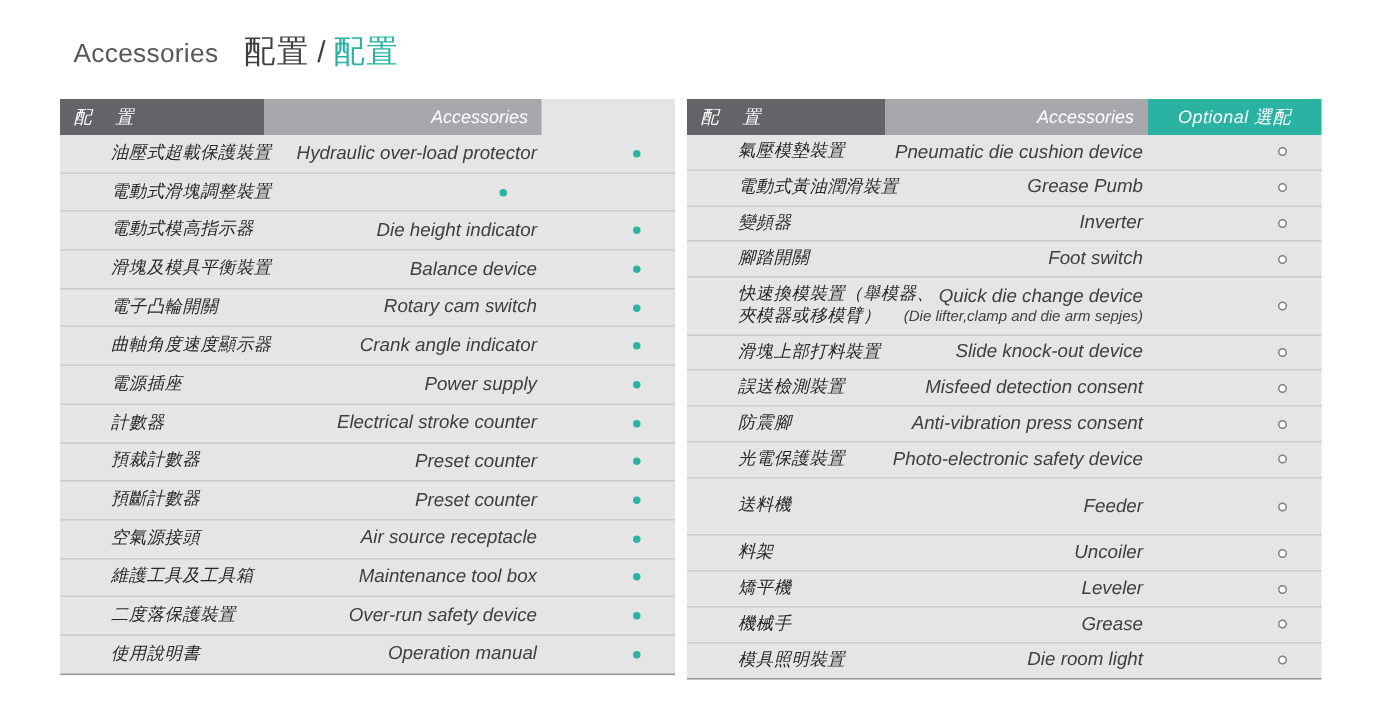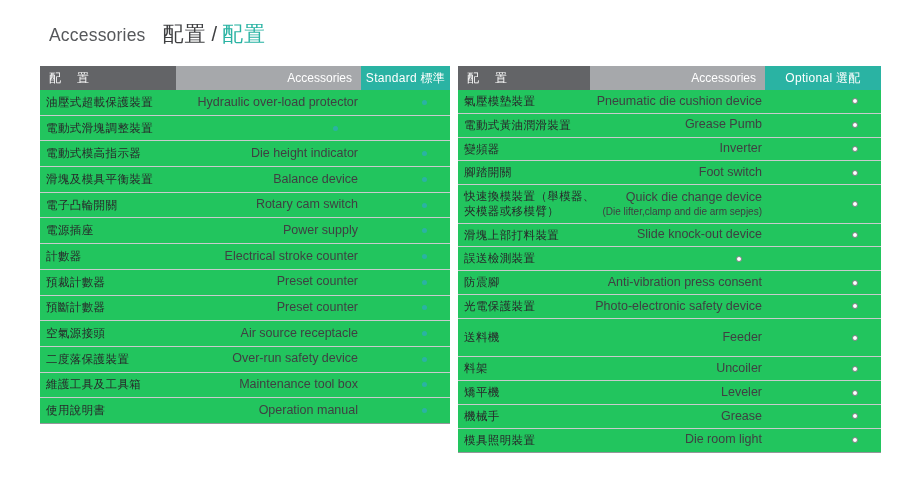--- a/index.html
+++ b/index.html
@@ -9,21 +9,21 @@
 
   
   .page-title { position:absolute; left:49px; top:20px; display:flex; align-items:baseline; }
   .title-en { font-size:17.5px; color:#56585b; letter-spacing:0.2px; }
   .title-cn { font-size:21px; color:#3e3f41; margin-left:17px; letter-spacing:1px; }
   .title-sep { font-size:20px; color:#3e3f41; margin:0 5px; }
   .title-cn2 { font-size:21px; color:var(--teal,#2ab3a3); letter-spacing:1px; }
 
   
   .tables { position:absolute; left:40px; top:66px; display:flex; gap:8px; align-items:flex-start; }
-  .acc-table { background:#22c55e; }
+  .acc-table { background:#e5e5e5;font-style:italic; }
   .t0 { width:410px; }
   .t1 { width:423px; }
 
   .thead { display:grid; height:24px; }
   .t0 .thead, .t0 .trow { grid-template-columns:136px 185px 89px; }
   .t1 .thead, .t1 .trow { grid-template-columns:132px 175px 116px; }
 
   .hcell { display:flex; align-items:center; color:#fff; font-size:12px; }
   .h-cn  { background:var(--header-dark,#636467); padding-left:9px; letter-spacing:2px; }
   .h-en  { background:var(--header-light,#a6a8ab); justify-content:flex-end; padding-right:9px; }
@@ -33,21 +33,21 @@
   .t0 .trow { height:25.7px; }
   .t1 .trow { height:23.8px; }
   .t1 .trow.tall { height:38.5px; }
   .trow:last-child { border-bottom:1.5px solid #94969a; }
 
   .cell { display:flex; flex-direction:column; justify-content:center; }
   .cn-cell { align-items:flex-start; padding-left:6px; }
   .en-cell { align-items:flex-end; padding-right:3px; }
   .status-cell { flex-direction:row; align-items:center; justify-content:flex-end; padding-right:23px; }
 
-  .cn-line { font-size:11.5px; color:#28272a; letter-spacing:0.4px; line-height:1.3; white-space:nowrap; }
+  .cn-line { font-size:11.5px; color:#28272a; letter-spacing:0.4px; line-height:1.3; white-space:nowrap;margin-left:28px; }
   .en-line { font-size:12.5px; color:#3f4042; line-height:1.25; white-space:nowrap; }
   .en-sub  { font-size:10px; }
 
   .marker { display:inline-block; border-radius:50%; }
   .marker-filled { width:5px; height:5px; background:var(--teal,#2ab3a3); }
   .marker-open { width:6px; height:6px; border:1.2px solid #7f8184; background:#fff; }
 </style>
 </head>
 <body>
 
@@ -59,21 +59,20 @@
     <span class="title-sep">/</span>
     <span class="title-cn2">配置</span>
   </div>
 
   <div class="tables">
 
     <div class="acc-table t0">
       <div class="thead">
         <div class="hcell h-cn">配　置</div>
         <div class="hcell h-en">Accessories</div>
-        <div class="hcell h-status">Standard 標準</div>
       </div>
       <div class="tbody">
           <div class="trow">
             <div class="cell cn-cell">
               <div class="cn-line">油壓式超載保護裝置</div>
             </div>
             <div class="cell en-cell">
               <div class="en-line">Hydraulic over-load protector</div>
             </div>
             <div class="cell status-cell">
@@ -116,20 +115,31 @@
             </div>
             <div class="cell en-cell">
               <div class="en-line">Rotary cam switch</div>
             </div>
             <div class="cell status-cell">
               <span class="marker marker-filled"></span>
             </div>
           </div>
           <div class="trow">
             <div class="cell cn-cell">
+              <div class="cn-line">曲軸角度速度顯示器</div>
+            </div>
+            <div class="cell en-cell">
+              <div class="en-line">Crank angle indicator</div>
+            </div>
+            <div class="cell status-cell">
+              <span class="marker marker-filled"></span>
+            </div>
+          </div>
+          <div class="trow">
+            <div class="cell cn-cell">
               <div class="cn-line">電源插座</div>
             </div>
             <div class="cell en-cell">
               <div class="en-line">Power supply</div>
             </div>
             <div class="cell status-cell">
               <span class="marker marker-filled"></span>
             </div>
           </div>
           <div class="trow">
@@ -171,35 +181,35 @@
             </div>
             <div class="cell en-cell">
               <div class="en-line">Air source receptacle</div>
             </div>
             <div class="cell status-cell">
               <span class="marker marker-filled"></span>
             </div>
           </div>
           <div class="trow">
             <div class="cell cn-cell">
+              <div class="cn-line">維護工具及工具箱</div>
+            </div>
+            <div class="cell en-cell">
+              <div class="en-line">Maintenance tool box</div>
+            </div>
+            <div class="cell status-cell">
+              <span class="marker marker-filled"></span>
+            </div>
+          </div>
+          <div class="trow">
+            <div class="cell cn-cell">
               <div class="cn-line">二度落保護裝置</div>
             </div>
             <div class="cell en-cell">
               <div class="en-line">Over-run safety device</div>
-            </div>
-            <div class="cell status-cell">
-              <span class="marker marker-filled"></span>
-            </div>
-          </div>
-          <div class="trow">
-            <div class="cell cn-cell">
-              <div class="cn-line">維護工具及工具箱</div>
-            </div>
-            <div class="cell en-cell">
-              <div class="en-line">Maintenance tool box</div>
             </div>
             <div class="cell status-cell">
               <span class="marker marker-filled"></span>
             </div>
           </div>
           <div class="trow">
             <div class="cell cn-cell">
               <div class="cn-line">使用說明書</div>
             </div>
             <div class="cell en-cell">
@@ -284,20 +294,23 @@
               <div class="en-line">Slide knock-out device</div>
             </div>
             <div class="cell status-cell">
               <span class="marker marker-open"></span>
             </div>
           </div>
           <div class="trow">
             <div class="cell cn-cell">
               <div class="cn-line">誤送檢測裝置</div>
             </div>
+            <div class="cell en-cell">
+              <div class="en-line">Misfeed detection consent</div>
+            </div>
             <div class="cell status-cell">
               <span class="marker marker-open"></span>
             </div>
           </div>
           <div class="trow">
             <div class="cell cn-cell">
               <div class="cn-line">防震腳</div>
             </div>
             <div class="cell en-cell">
               <div class="en-line">Anti-vibration press consent</div>

